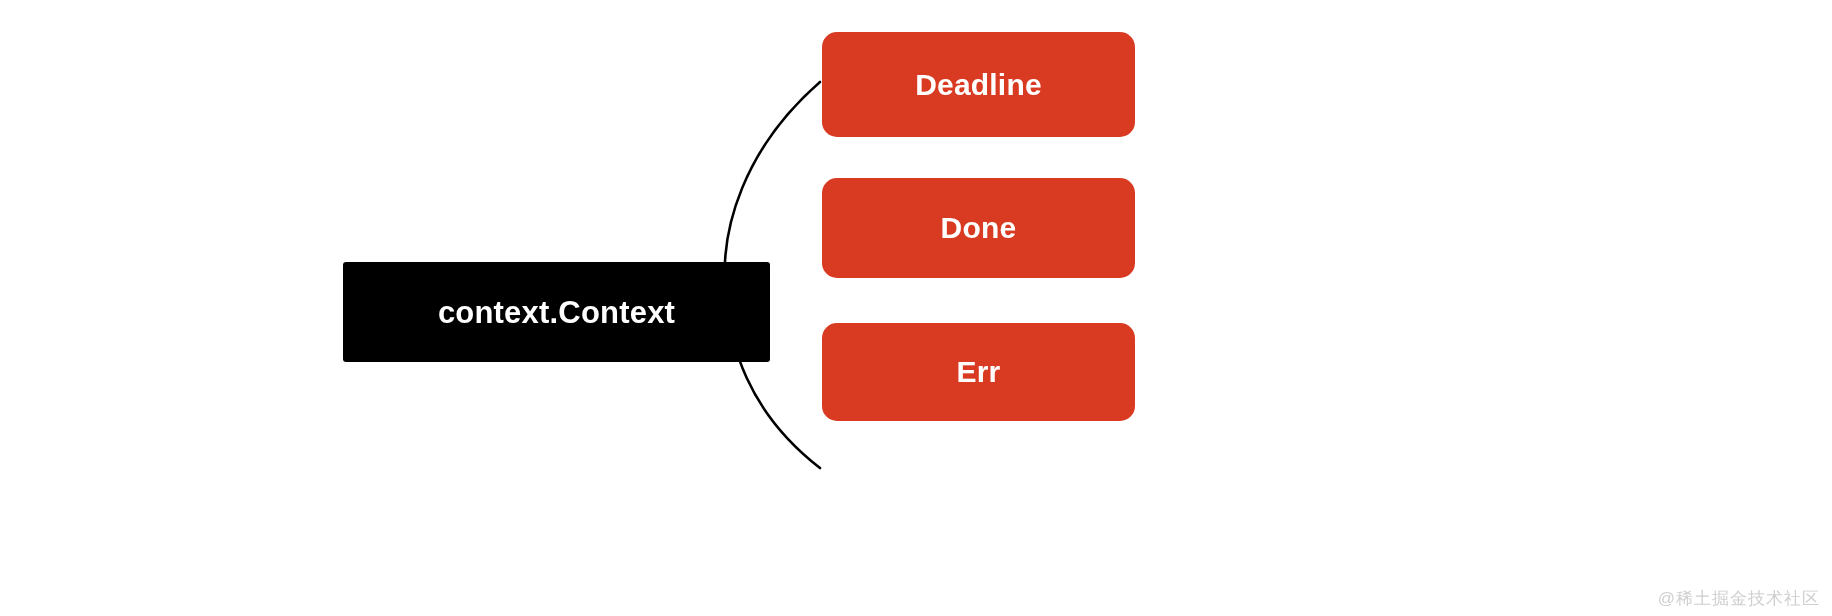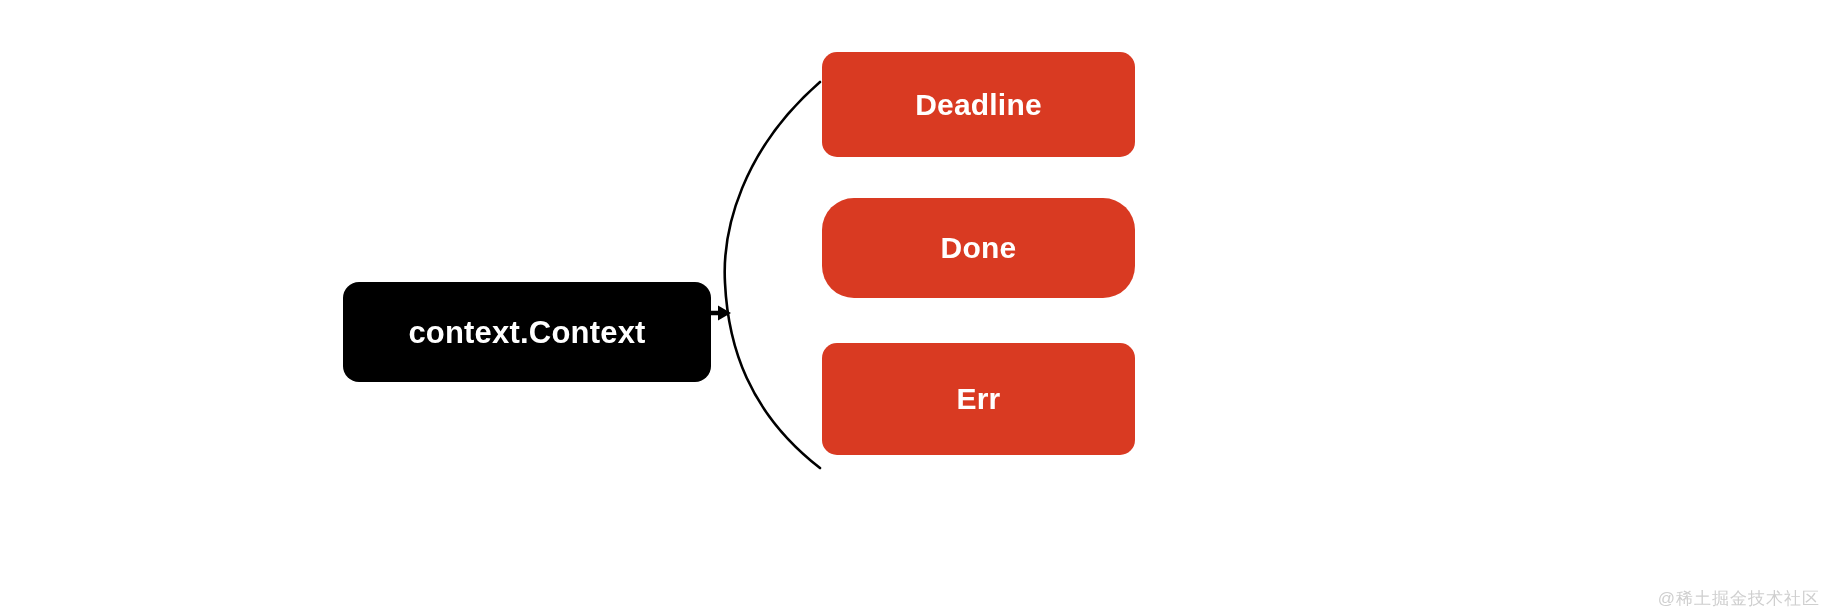--- a/index.html
+++ b/index.html
@@ -27,29 +27,28 @@
     height: 616px;
   }
   .node {
     position: absolute;
     display: flex;
     align-items: center;
     justify-content: center;
     box-sizing: border-box;
     border-radius: 14px;
     user-select: none;
-    margin-top: 20px;
   }
   .node-root {
     left: 343px;
     top: 262px;
-    width: 368px;
+    width: 427px;
     height: 100px;
     background: #000000;
-    border-radius: 16px;
+    border-radius: 3px;
   }
   .node-root .node-label {
     color: #ffffff;
     font-size: 31px;
     font-weight: 700;
     letter-spacing: 0.2px;
     line-height: 1;
   }
   .node-leaf {
     left: 822px;
@@ -58,22 +57,22 @@
     border-radius: 15px;
   }
   .node-leaf .node-label {
     color: #ffffff;
     font-size: 30px;
     font-weight: 700;
     letter-spacing: 0.2px;
     line-height: 1;
   }
   .leaf-0 { top: 32px;  height: 105px; }
-  .leaf-1 { top: 178px; height: 100px; border-radius: 32px; }
-  .leaf-2 { top: 323px; height: 112px; }
+  .leaf-1 { top: 178px; height: 100px; }
+  .leaf-2 { top: 323px; height: 98px; }
   .leaf-3 { top: 467px; height: 103px; }
 
   .watermark {
     position: absolute;
     right: 12px;
     bottom: 6px;
     font-size: 17px;
     color: #cfcfcf;
     letter-spacing: 1px;
     white-space: nowrap;

